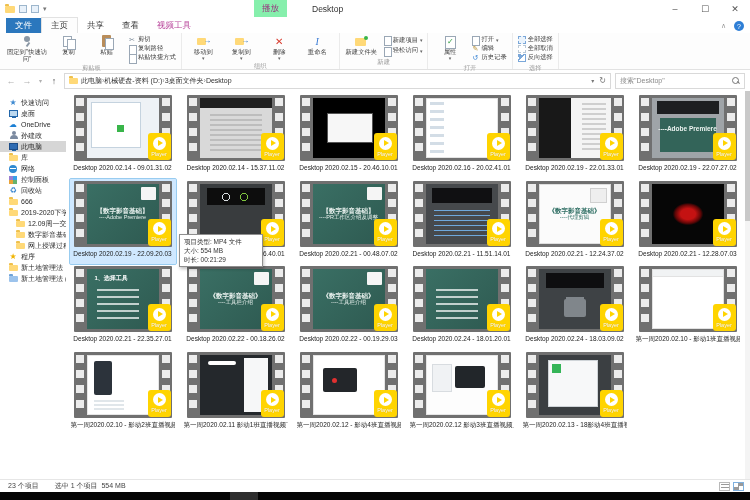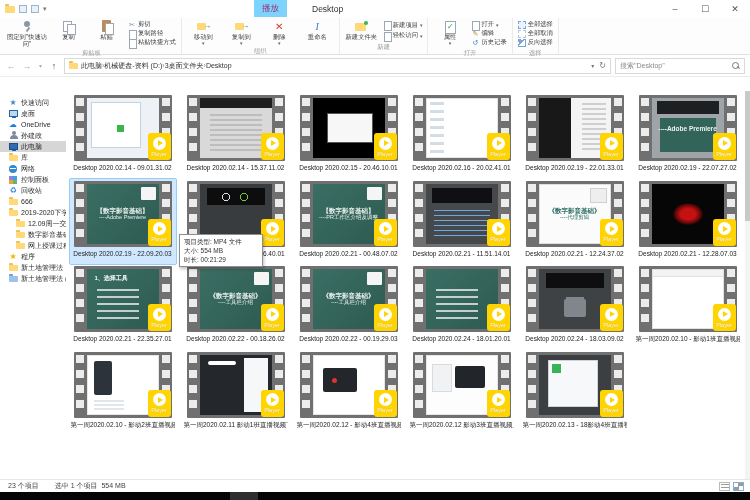--- a/index.html
+++ b/index.html
@@ -5,21 +5,21 @@
 *{box-sizing:border-box;margin:0;padding:0}
 html,body{width:750px;height:500px;overflow:hidden}
 body{font-family:"Liberation Sans","DejaVu Sans",sans-serif;background:#fff}
 #app{position:relative;width:750px;height:500px;background:#fff;overflow:hidden}
 
 
 .titlebar{position:relative;height:18px;background:#fff;font-size:9px}
 .qat{position:absolute;left:5px;top:0;height:18px;display:flex;align-items:center;gap:4px}
 .qglyph{color:#777;font-size:7px}
 .qbox{width:8px;height:8px;border:1px solid #9db6cc;background:#e8f1fa}
-.ctx-cap{position:absolute;left:254px;top:0;height:17px;padding:0 8px;background:#7dd3fc;color:#99357f;display:flex;align-items:center;font-size:8.5px}
+.ctx-cap{position:absolute;left:254px;top:0;height:17px;padding:0 8px;background:#86efac;color:#99357f;display:flex;align-items:center;font-size:8.5px}
 .win-title{position:absolute;left:312px;top:0;height:17px;display:flex;align-items:center;color:#333;font-size:8.5px}
 .win-controls{position:absolute;right:0;top:0;display:flex}
 .win-btn{width:30px;height:17px;display:flex;align-items:center;justify-content:center;color:#555;font-size:9px}
 
 
 .tabrow{position:relative;height:15px;display:flex;align-items:flex-end;padding-left:6px;background:#fff}
 .tab{padding:2px 9px 1px;font-size:8.5px;color:#444}
 .tab.t-file{background:#2b77bd;color:#fff}
 .tab.t-active{border:1px solid #e2e2e2;border-bottom:none;background:#fdfdfd}
 .tab.t-ctx{color:#b8449a}
@@ -197,20 +197,31 @@
     </div>
     <div class="ctx-cap">播放</div>
     <div class="win-title">Desktop</div>
     <div class="win-controls">
       <div class="win-btn">–</div>
       <div class="win-btn">☐</div>
       <div class="win-btn">✕</div>
     </div>
   </div>
 
+  <div class="tabrow">
+    <div class="tab t-file">文件</div>
+      <div class="tab t-active">主页</div>
+      <div class="tab ">共享</div>
+      <div class="tab ">查看</div>
+      <div class="tab t-ctx">视频工具</div>
+      <div class="ribbon-extras">
+      <span class="collapse-g">∧</span>
+      <span class="help-g">?</span>
+    </div>
+  </div>
 
   <div class="ribbon">
       <div class="rgroup">
         <div class="rrow">
           <div class="rbig wide">
             <span class="ricon ri-pin"></span>
             <span class="rlabel">固定到"快速访问"</span>
           </div>
           <div class="rbig">
             <span class="ricon ri-copy"></span>

